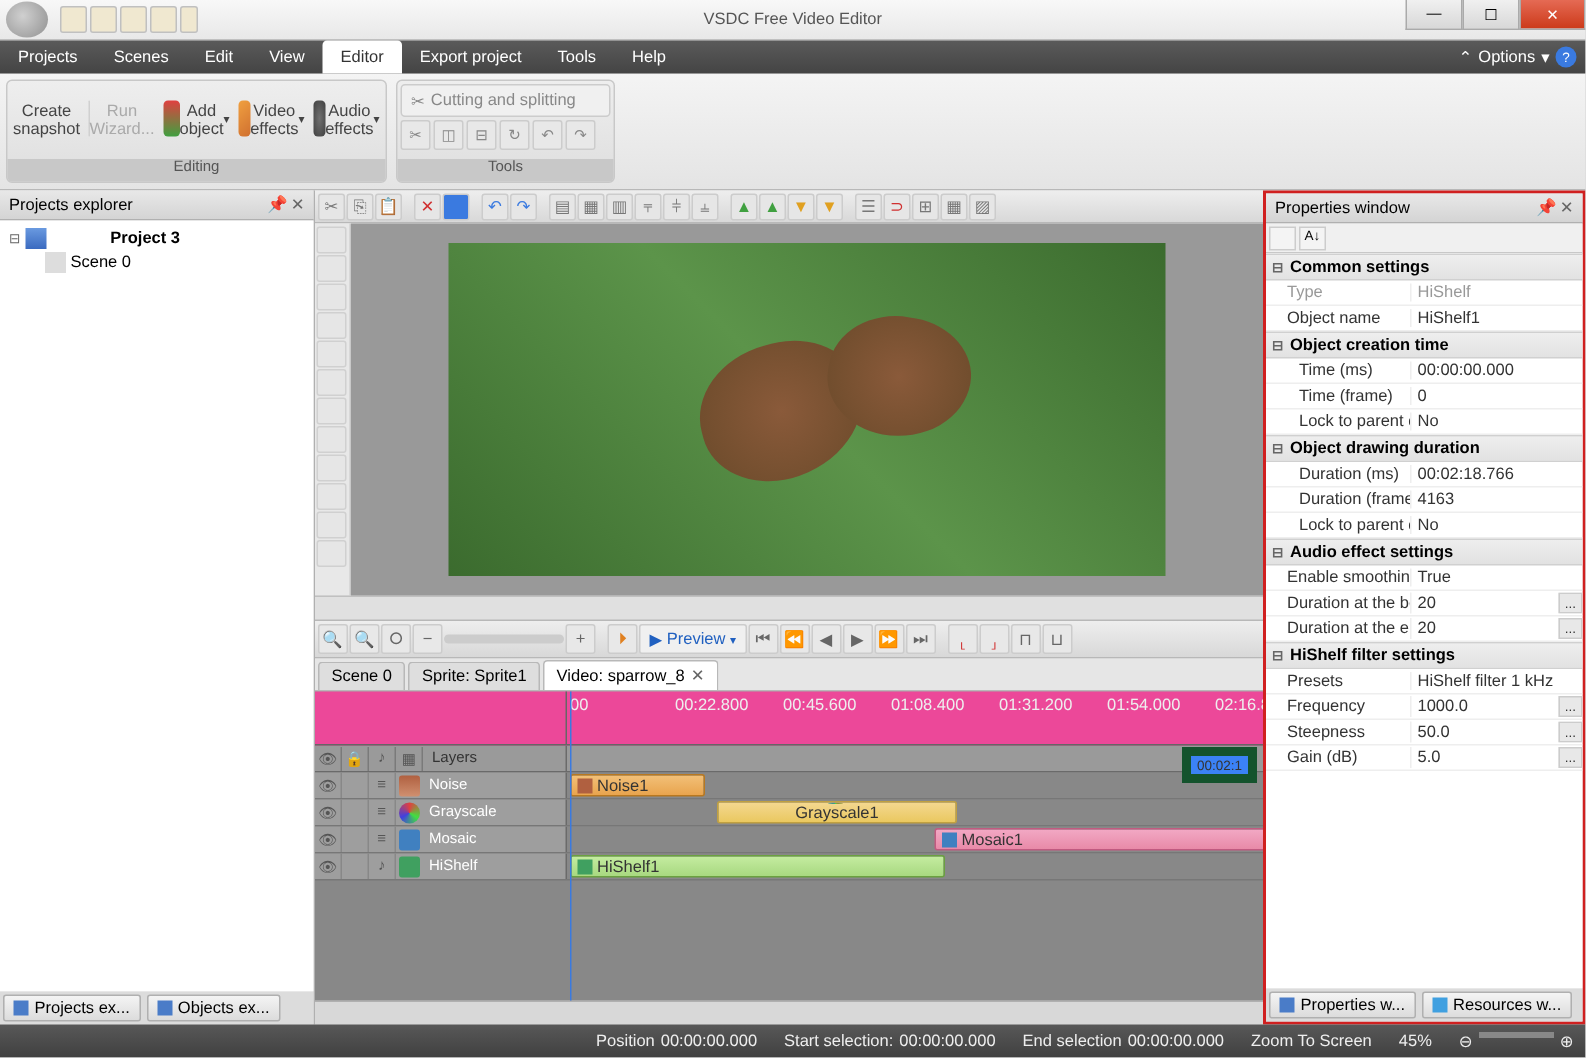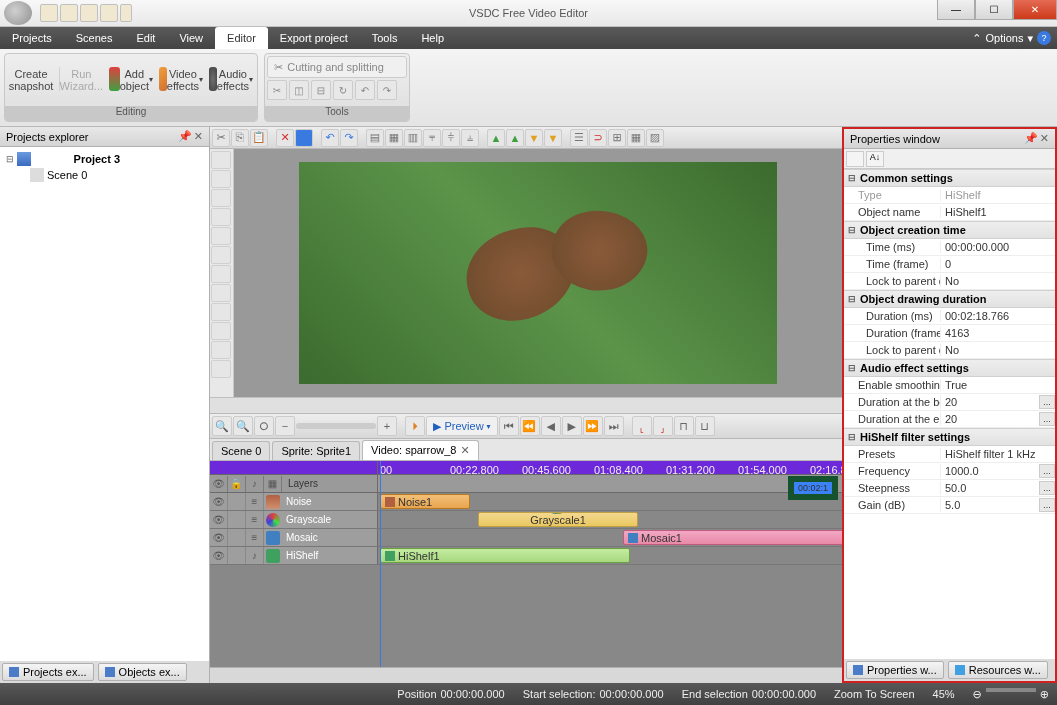--- a/index.html
+++ b/index.html
@@ -52,21 +52,21 @@
 .preview-scroll { height: 16px; background: #e0e0e0; border-top: 1px solid #c0c0c0; }
 .timeline-toolbar { height: 26px; background: linear-gradient(#eee,#d8d8d8); border-top: 1px solid #b8b8b8; border-bottom: 1px solid #b8b8b8; display: flex; align-items: center; gap: 1px; padding: 0 2px; overflow:hidden;}
 .tt { width: 20px; height: 20px; background: #e8e8e8; border: 1px solid #ccc; border-radius: 2px; flex-shrink:0; display:flex;align-items:center;justify-content:center;color:#666;font-size:11px;}
 .tt.sep { width: 6px; background: transparent; border: none; }
 .preview-btn { display: flex; align-items: center; gap: 3px; padding: 0 6px; height: 20px; border:1px solid #ccc; background:#f0f0f0; color:#2060c0; border-radius:2px; flex-shrink:0;}
 .timeline-tabs { height: 22px; background: #e6e6e6; display: flex; border-bottom: 1px solid #b8b8b8; align-items:flex-end; padding-left:2px;}
 .ttab { padding: 3px 8px; background: #dedede; border: 1px solid #b8b8b8; border-bottom: none; border-radius: 3px 3px 0 0; margin-right: 2px; font-size:10px;}
 .ttab.active { background: #fff; }
 .ttab .xclose { margin-left:4px; color:#666;}
 .timeline-body { flex: 1; background: #888; display: flex; flex-direction: column; min-height: 0; position:relative;}
-.ruler { height: 14px; background: #6d28d9; border-bottom:1px solid #666; display:flex; position:relative;}
+.ruler { height: 36px; background: #ec4899; border-bottom:1px solid #666; display:flex; position:relative;}
 .ruler-left { width: 168px; border-right:1px solid #666;}
 .ruler-ticks { flex:1; display:flex; color:#eee; font-size:9px; position:relative; overflow:hidden;}
 .ruler-ticks span { position:absolute; top:3px;}
 .layers-head { height:18px; background:#9a9a9a; border-bottom:1px solid #6a6a6a; display:flex;}
 .layers-head-left { width:168px; border-right:1px solid #6a6a6a; display:flex; align-items:center;}
 .lh-icon { width:18px; height:16px; border-right:1px solid #7a7a7a; display:flex;align-items:center;justify-content:center;color:#555;font-size:10px;}
 .lh-label { padding-left:6px; flex:1; color:#333; font-size:10px;}
 .track { height: 18px; display: flex; border-bottom: 1px solid #777; }
 .track-head { width: 168px; background: #9e9e9e; border-right: 1px solid #6a6a6a; display: flex; align-items: center; }
 .th-cell { width: 18px; height: 100%; border-right: 1px solid #888; display:flex;align-items:center;justify-content:center;color:#555;font-size:10px;}

